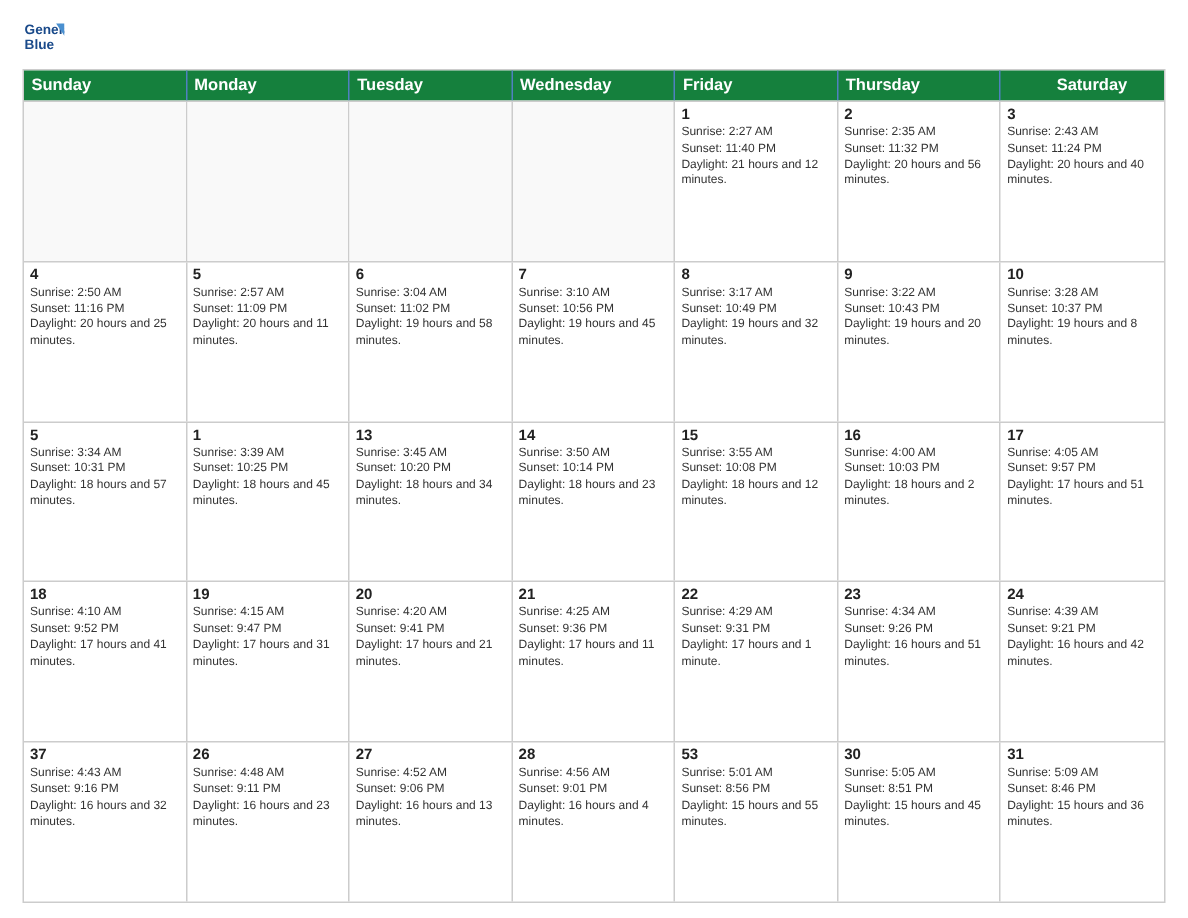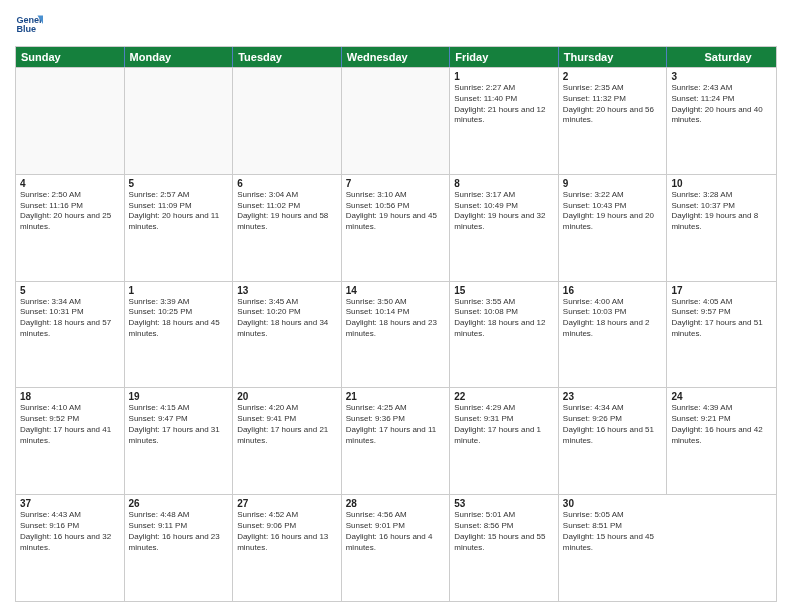--- a/index.html
+++ b/index.html
@@ -253,16 +253,20 @@
             <div class="cell-text">Sunrise: 4:56 AM<br>Sunset: 9:01 PM<br>Daylight: 16 hours and 4 minutes.</div>
           </div>
           <div class="cal-cell">
             <div class="day-num">53</div>
             <div class="cell-text">Sunrise: 5:01 AM<br>Sunset: 8:56 PM<br>Daylight: 15 hours and 55 minutes.</div>
           </div>
           <div class="cal-cell">
             <div class="day-num">30</div>
             <div class="cell-text">Sunrise: 5:05 AM<br>Sunset: 8:51 PM<br>Daylight: 15 hours and 45 minutes.</div>
           </div>
+          <div class="cal-cell">
+            <div class="day-num">31</div>
+            <div class="cell-text">Sunrise: 5:09 AM<br>Sunset: 8:46 PM<br>Daylight: 15 hours and 36 minutes.</div>
+          </div>
         </div>
       </div>
   </div>
 </div>
 
 </body></html>

